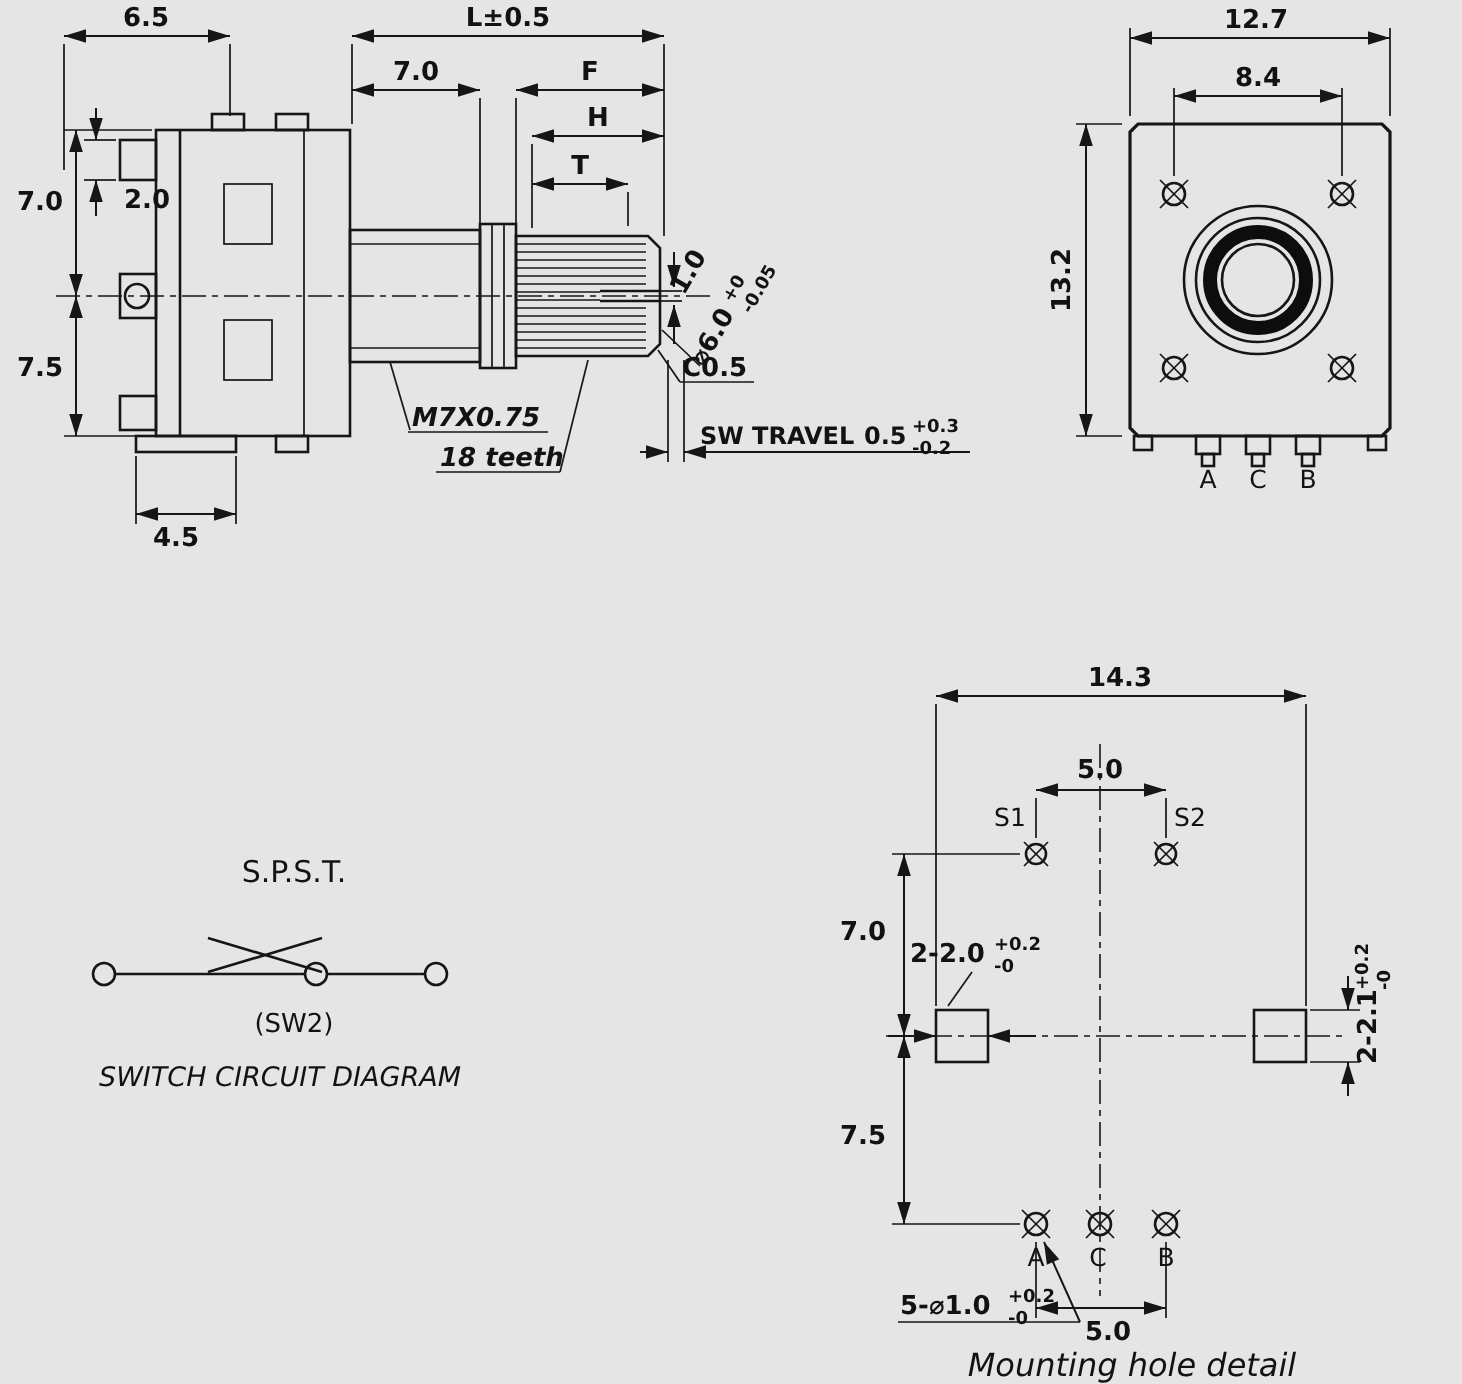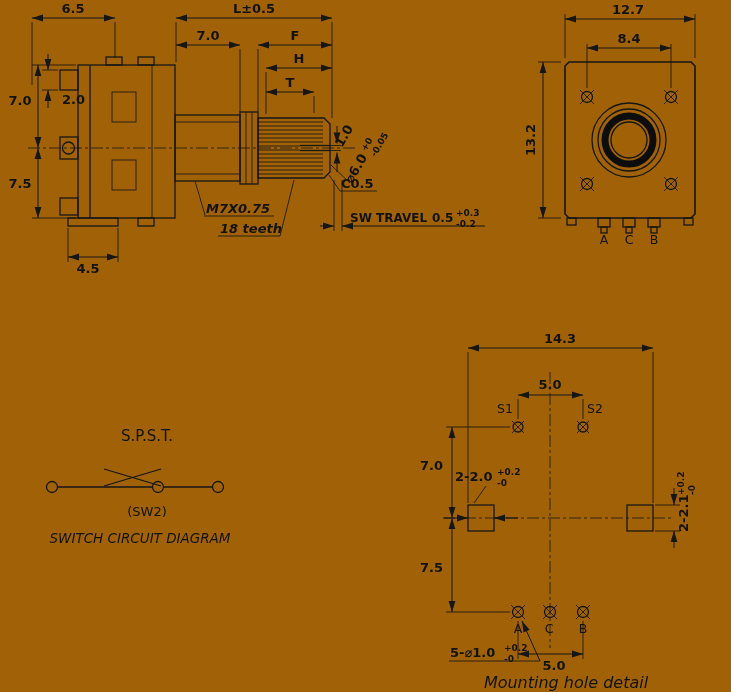--- a/index.html
+++ b/index.html
@@ -1,16 +1,16 @@
 <!DOCTYPE html>
 <html><head>
 <meta charset="utf-8">
 <style>
   html,body{margin:0;padding:0;background:#fff;}
-  .sheet{position:relative;width:731px;height:692px;background:#a16207;overflow:hidden;}
+  .sheet{position:relative;width:731px;height:692px;background:#e5e5e5;overflow:hidden;}
   svg{display:block;}
   svg text{font-family:"DejaVu Sans","Liberation Sans",sans-serif;fill:#121212;}
   .ln{fill:none;stroke:#161616;stroke-width:1.3;}
   .fat{fill:none;stroke:#161616;stroke-width:1.6;}
   .thin{fill:none;stroke:#161616;stroke-width:0.85;}
   .dln{fill:none;stroke:#161616;stroke-width:1;}
   .cl{fill:none;stroke:#161616;stroke-width:0.8;stroke-dasharray:12 3 3 3;}
   .ring{fill:none;stroke:#0d0d0d;stroke-width:7;}
   .dim{font-size:13px;font-weight:bold;}
   .tol{font-size:9px;font-weight:bold;}

